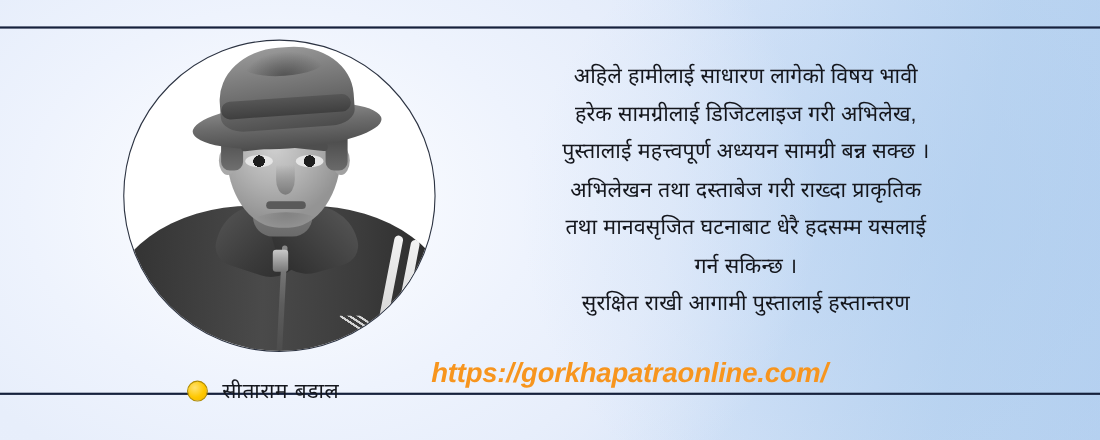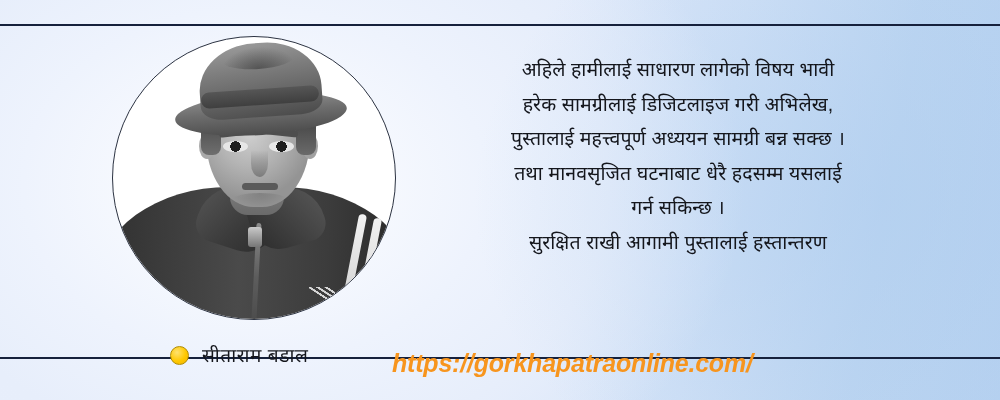--- a/index.html
+++ b/index.html
@@ -235,21 +235,20 @@
   #site-url {
     position: absolute;
     left: 392px;
     top: 325px;
     font-size: 25px;
     font-weight: bold;
     font-style: italic;
     color: #f7951e;
     letter-spacing: -0.2px;
     white-space: nowrap;
-    margin-top: 24px;
   }
 </style>
 </head>
 <body>
 
 <div id="card">
 
   <div id="bg-wash"></div>
   <div id="bg-sheen"></div>
 
@@ -284,20 +283,21 @@
       <div class="pf" id="pf-crown"></div>
       <div class="pf" id="pf-crown-dent"></div>
       <div class="pf" id="pf-band"></div>
     </div>
   </div>
 
   <div id="quote">
     <div class="qline">अहिले हामीलाई साधारण लागेको विषय भावी</div>
     <div class="qline">हरेक सामग्रीलाई डिजिटलाइज गरी अभिलेख,</div>
     <div class="qline">पुस्तालाई महत्त्वपूर्ण अध्ययन सामग्री बन्न सक्छ ।</div>
+    <div class="qline">अभिलेखन तथा दस्ताबेज गरी राख्दा प्राकृतिक</div>
     <div class="qline">तथा मानवसृजित घटनाबाट धेरै हदसम्म यसलाई</div>
     <div class="qline">गर्न सकिन्छ ।</div>
     <div class="qline">सुरक्षित राखी आगामी पुस्तालाई हस्तान्तरण</div>
   </div>
 
   <div id="byline">
     <span id="byline-dot"></span>
     <span id="byline-name">सीताराम बडाल</span>
   </div>
 

